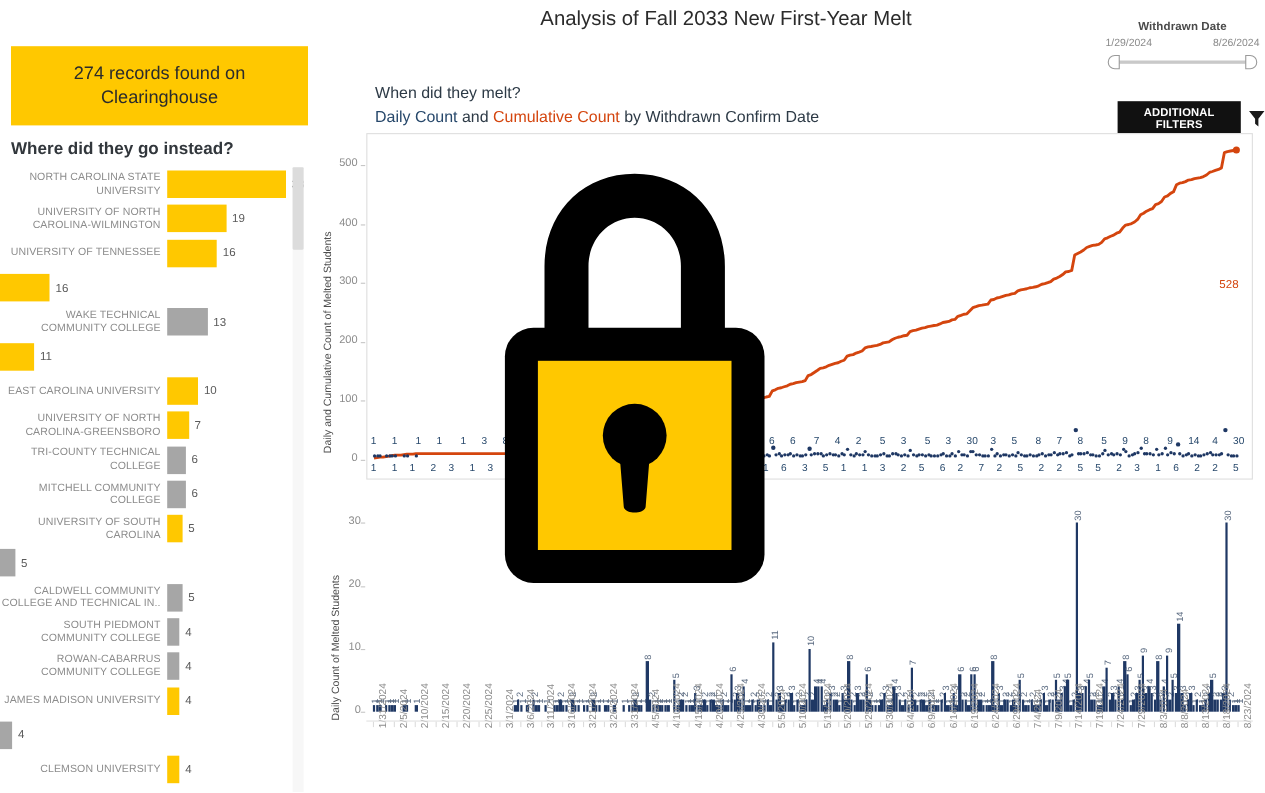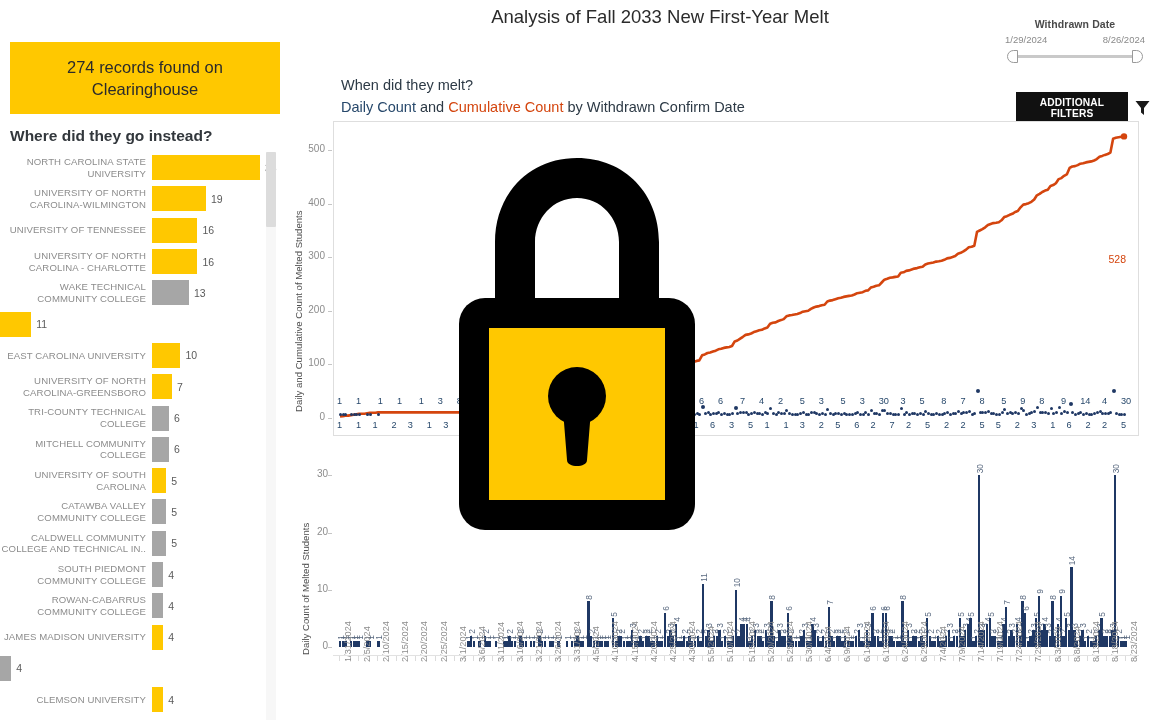--- a/index.html
+++ b/index.html
@@ -173,21 +173,20 @@
             </div>
           </div>
           <div class="bar-row">
             <div class="bar-label">UNIVERSITY OF TENNESSEE</div>
             <div class="bar-track">
               <div class="bar-rect" style="width: 45.4737px;"></div>
               <span class="bar-val">16</span>
             </div>
           </div>
           <div class="bar-row">
-            <div class="bar-label">UNIVERSITY OF NORTH CAROLINA - CHARLOTTE</div>
             <div class="bar-track">
               <div class="bar-rect" style="width: 45.4737px;"></div>
               <span class="bar-val">16</span>
             </div>
           </div>
           <div class="bar-row">
             <div class="bar-label">WAKE TECHNICAL COMMUNITY COLLEGE</div>
             <div class="bar-track">
               <div class="bar-rect gray" style="width: 36.9474px;"></div>
               <span class="bar-val">13</span>
@@ -228,21 +227,20 @@
             </div>
           </div>
           <div class="bar-row">
             <div class="bar-label">UNIVERSITY OF SOUTH CAROLINA</div>
             <div class="bar-track">
               <div class="bar-rect" style="width: 14.2105px;"></div>
               <span class="bar-val">5</span>
             </div>
           </div>
           <div class="bar-row">
-            <div class="bar-label">CATAWBA VALLEY COMMUNITY COLLEGE</div>
             <div class="bar-track">
               <div class="bar-rect gray" style="width: 14.2105px;"></div>
               <span class="bar-val">5</span>
             </div>
           </div>
           <div class="bar-row">
             <div class="bar-label">CALDWELL COMMUNITY COLLEGE AND TECHNICAL IN..</div>
             <div class="bar-track">
               <div class="bar-rect gray" style="width: 14.2105px;"></div>
               <span class="bar-val">5</span>

